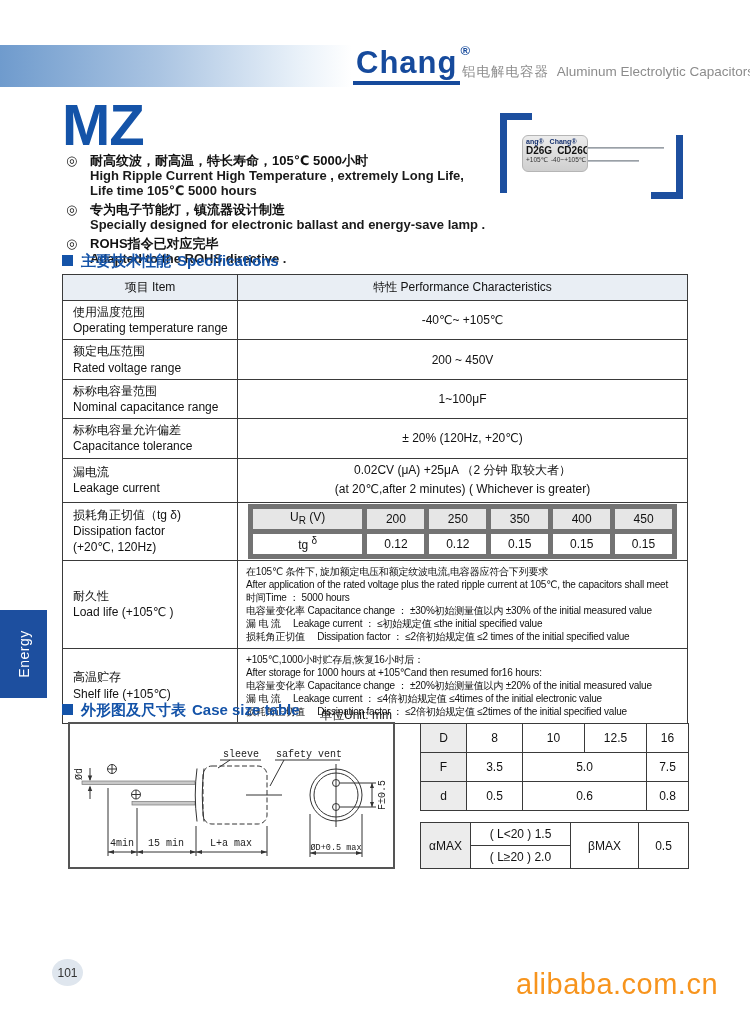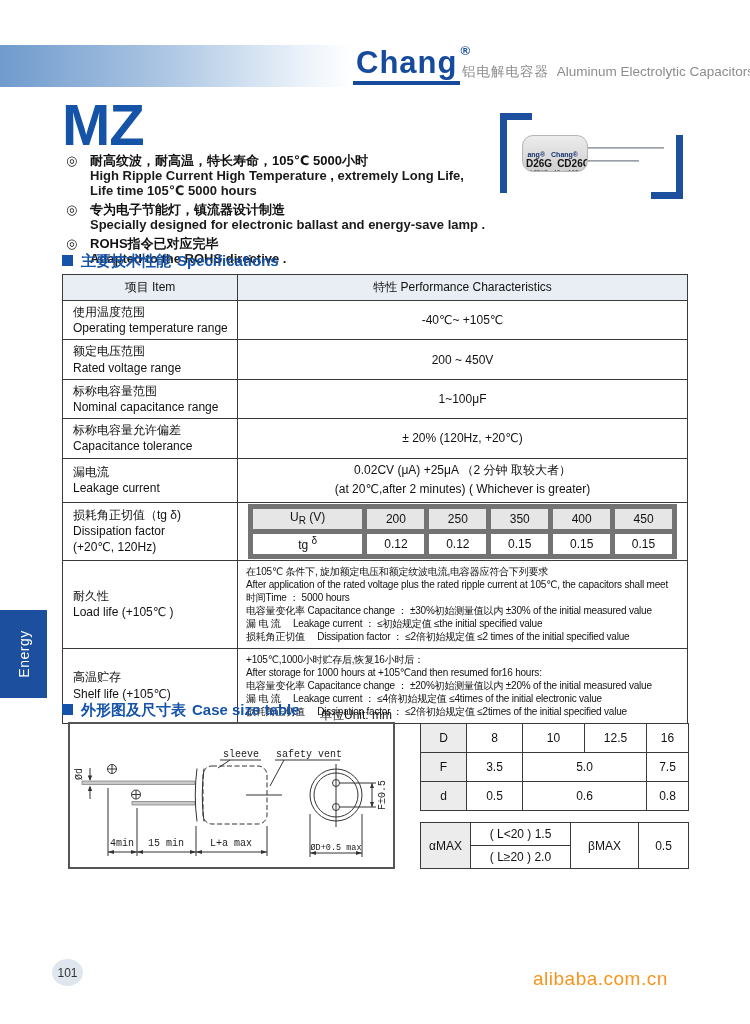--- a/index.html
+++ b/index.html
@@ -27,22 +27,22 @@
   .bullet { width:24px; font-size:13px; line-height:15px; color:#222; }
   .f-cn { font-size:13px; font-weight:bold; line-height:15px; }
   .f-en { font-size:13px; font-weight:600; line-height:15px; color:#1a1a1a; }
   
   .product { position:absolute; left:490px; top:105px; width:210px; height:110px; }
   .bracket-tl { position:absolute; left:10px; top:8px; width:32px; height:80px;
     border-left:7px solid #1d4f9f; border-top:7px solid #1d4f9f; }
   .bracket-br { position:absolute; right:17px; bottom:16px; width:32px; height:64px;
     border-right:7px solid #1d4f9f; border-bottom:7px solid #1d4f9f; }
   .cap-body { position:absolute; left:32px; top:30px; width:66px; height:37px;
-    background:linear-gradient(180deg,#ececec,#cfcfcf); border:1px solid #b5b5b5; border-radius:11px;
-    padding:15px 3px; overflow:hidden; white-space:nowrap;text-align:right; }
+    background:linear-gradient(180deg,#ececec,#cfcfcf); border:1px solid #b5b5b5; border-radius:6px;
+    padding:2px 3px; overflow:hidden; white-space:nowrap; }
   .cap-row1 { font-size:7px; font-weight:bold; color:#15306e; }
   .cap-row1 span { margin-right:6px; }
   .cap-row2 { font-size:10px; font-weight:bold; color:#111; }
   .cap-row2 span { margin-right:5px; }
   .cap-row3 { font-size:6.5px; color:#333; }
   .cap-row3 span { margin-right:3px; }
   .lead { position:absolute; height:2px; background:#b9bec4; border-top:1px solid #9aa0a6; }
   .lead1 { left:98px; top:42px; width:76px; }
   .lead2 { left:98px; top:55px; width:51px; }
   
@@ -73,21 +73,21 @@
   .dim-table td.dl, .angle-table td.dl { background:#ececec; }
   .angle-table { position:absolute; left:420px; top:822px; width:268px; border-collapse:collapse; table-layout:fixed; }
   .angle-table td { border:1px solid #3a3a3a; height:23px; text-align:center; font-size:12px; }
   
   .energy-tab { position:absolute; left:0; top:610px; width:47px; height:88px; background:#1d4f9f;
     display:flex; align-items:center; justify-content:center; }
   .energy-label { color:#fff; font-size:14px; transform:rotate(-90deg); white-space:nowrap; letter-spacing:0.5px; }
   
   .page-badge { position:absolute; left:52px; top:959px; width:31px; height:27px; border-radius:50%;
     background:#dfe6ee; color:#333; font-size:12px; display:flex; align-items:center; justify-content:center; }
-  .watermark { position:absolute; left:533px; top:968px; font-size:19px; color:#f7941d; letter-spacing:0.5px; }
+  .watermark { position:absolute; left:516px; top:968px; font-size:29px; color:#f7941d; letter-spacing:0.5px; }
   svg text { font-family:"Liberation Mono","DejaVu Sans Mono",monospace; }
 </style>
 </head>
 <body>
 
 <div class="page">
 
   <div class="header-gradient"></div>
   <div class="logo"><span class="logo-text">Chang</span><span class="logo-reg">®</span></div>
   <div class="header-subtitle">

